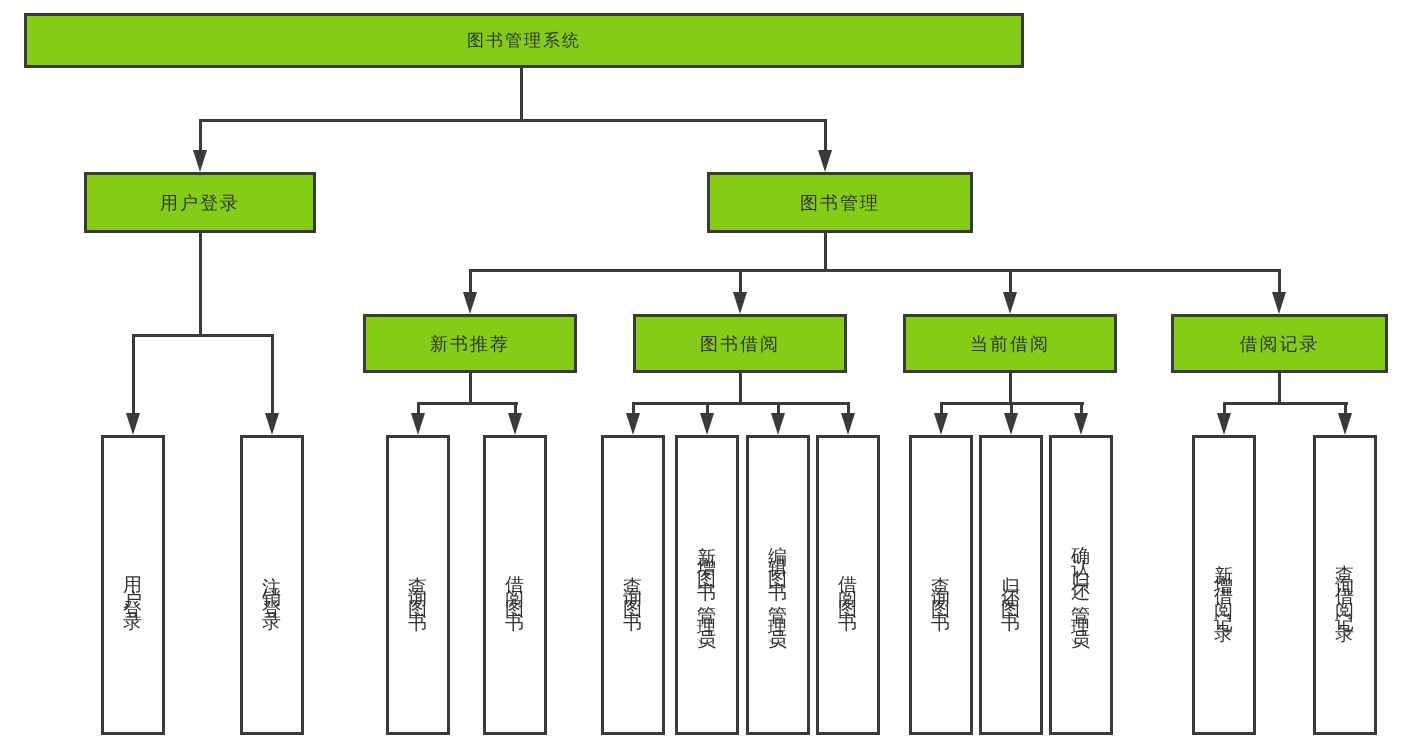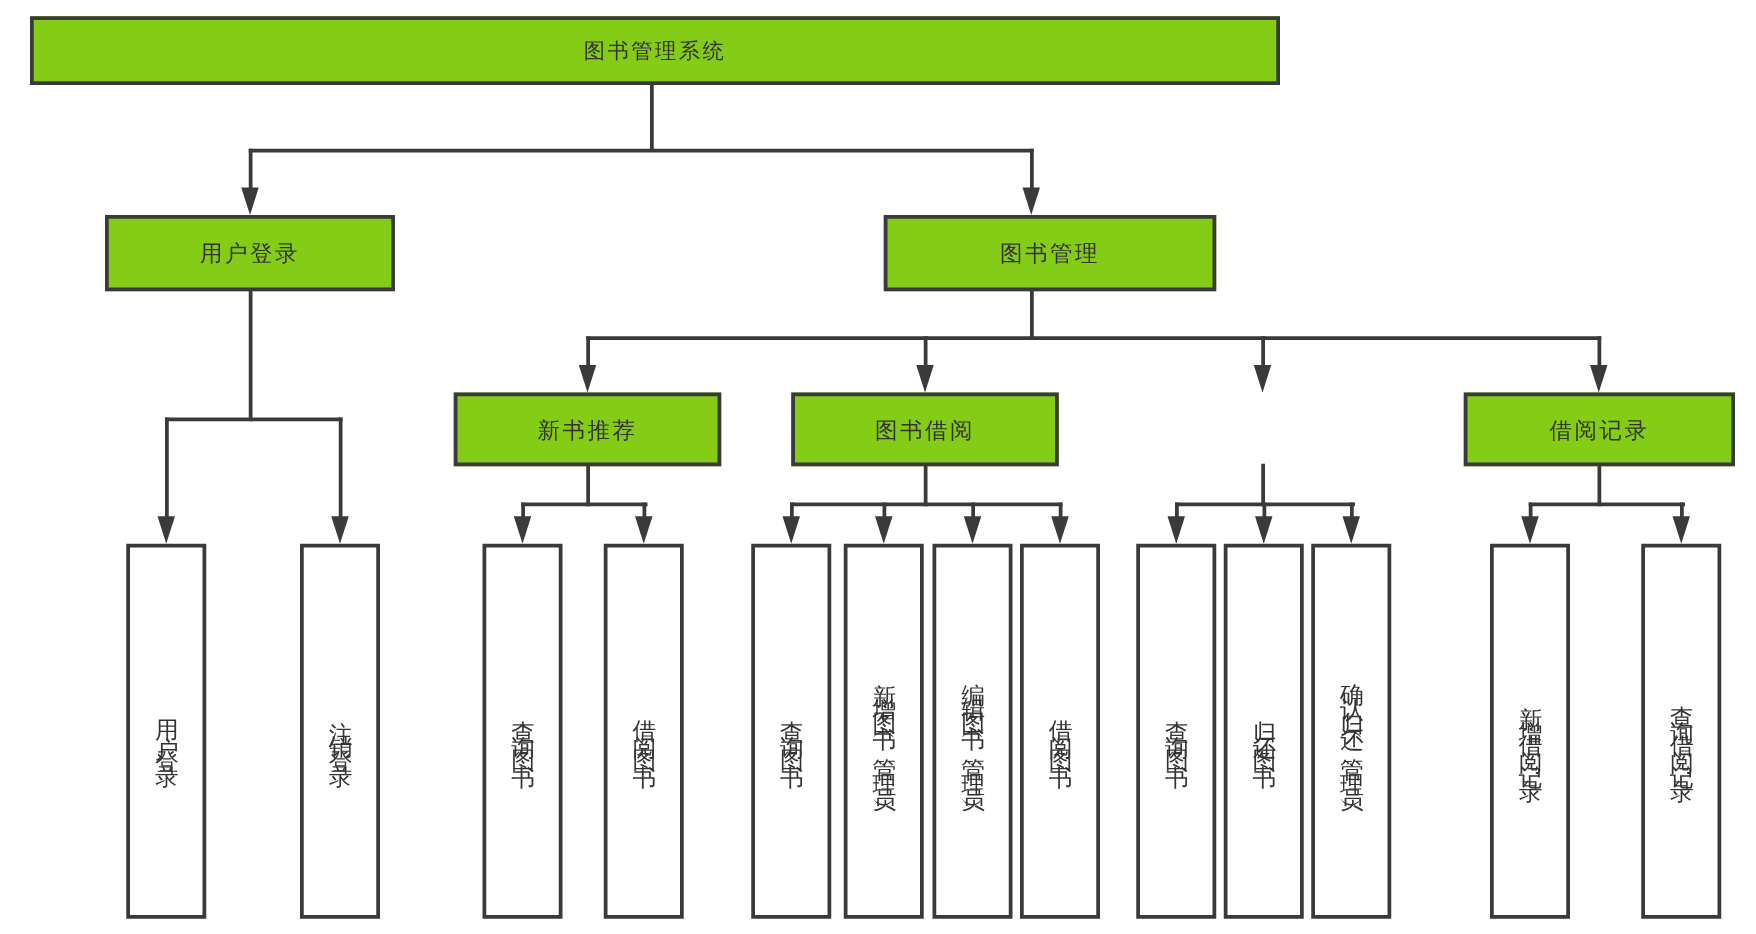--- a/index.html
+++ b/index.html
@@ -92,20 +92,21 @@
   <div class="arrow" style="left:463px;top:292px;"></div>
   <div class="vline" style="left:739px;top:269px;height:25px;"></div>
   <div class="arrow" style="left:733px;top:292px;"></div>
   <div class="vline" style="left:1009px;top:269px;height:25px;"></div>
   <div class="arrow" style="left:1003px;top:292px;"></div>
   <div class="vline" style="left:1278px;top:269px;height:25px;"></div>
   <div class="arrow" style="left:1272px;top:292px;"></div>
 
   <div class="box" style="left:363px;top:314px;width:214px;height:59px;">新书推荐</div>
   <div class="box" style="left:633px;top:314px;width:214px;height:59px;">图书借阅</div>
+  <div class="box" style="left:903px;top:314px;width:214px;height:59px;">当前借阅</div>
   <div class="box" style="left:1171px;top:314px;width:217px;height:59px;text-align:center;">借阅记录</div>
 
   <div class="vline" style="left:469px;top:371px;height:34px;"></div>
   <div class="hline" style="left:417px;top:402px;width:101px;"></div>
   <div class="vline" style="left:417px;top:402px;height:13px;"></div>
   <div class="arrow" style="left:411px;top:413px;"></div>
   <div class="vline" style="left:514px;top:402px;height:13px;"></div>
   <div class="arrow" style="left:508px;top:413px;"></div>
 
   <div class="vline" style="left:739px;top:371px;height:34px;"></div>

